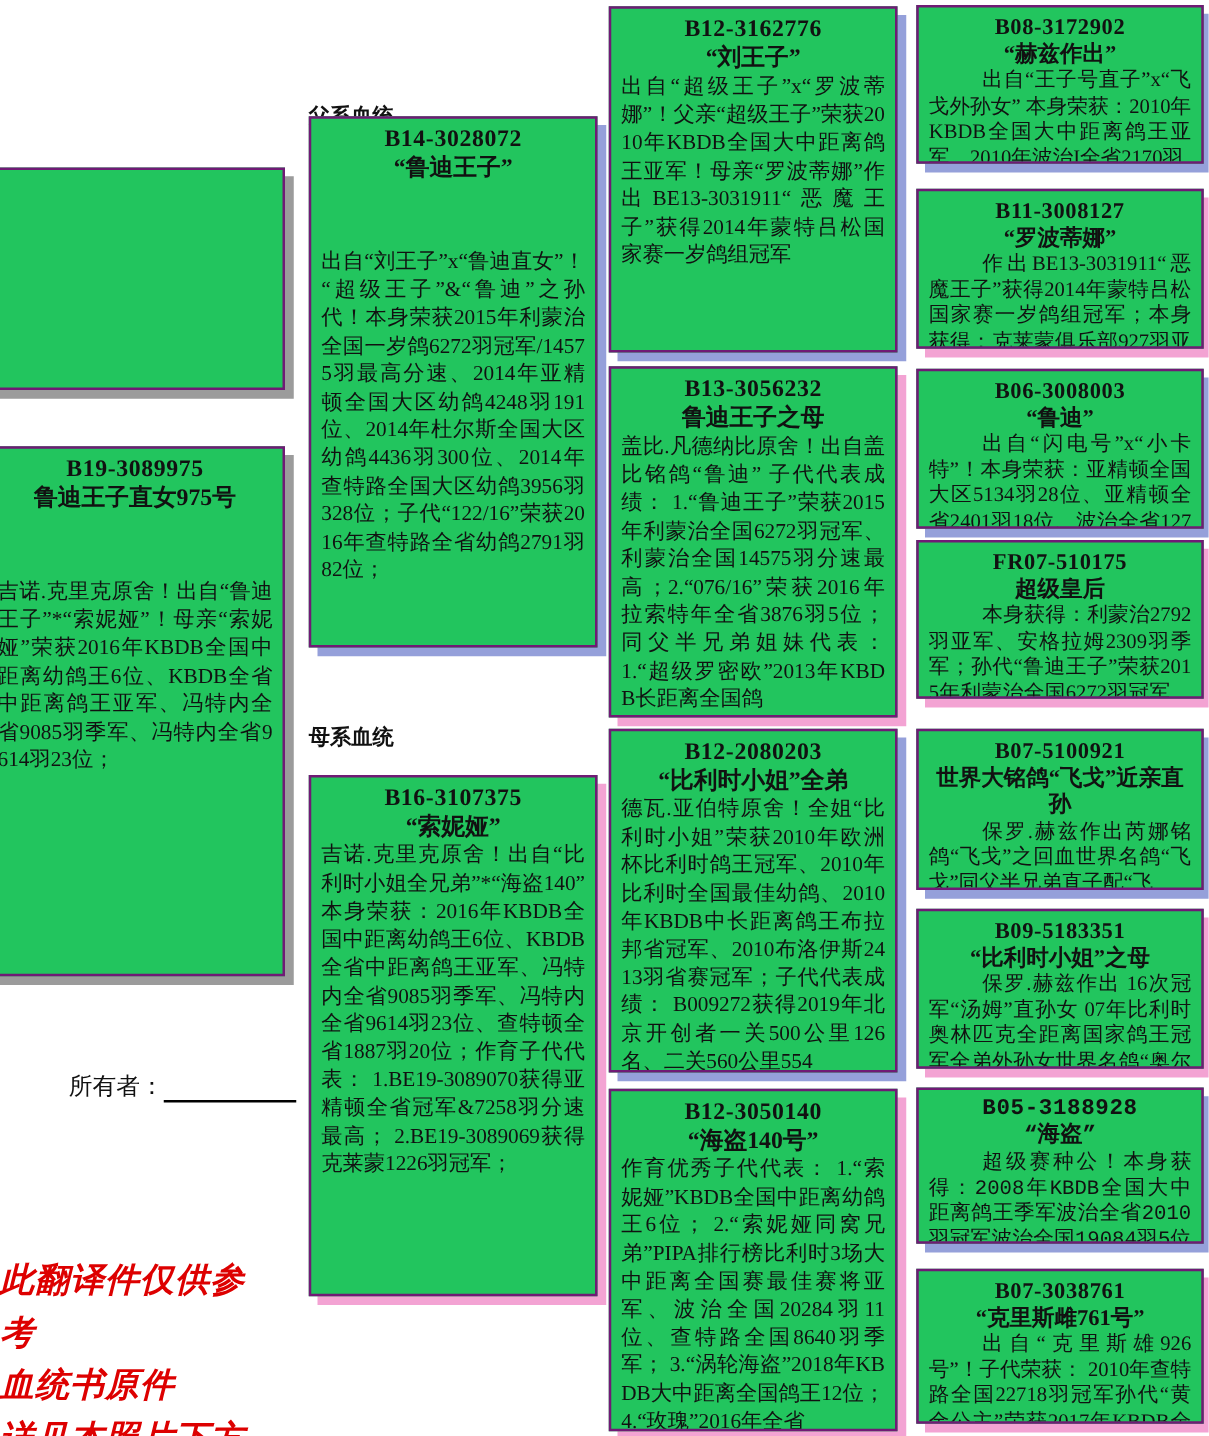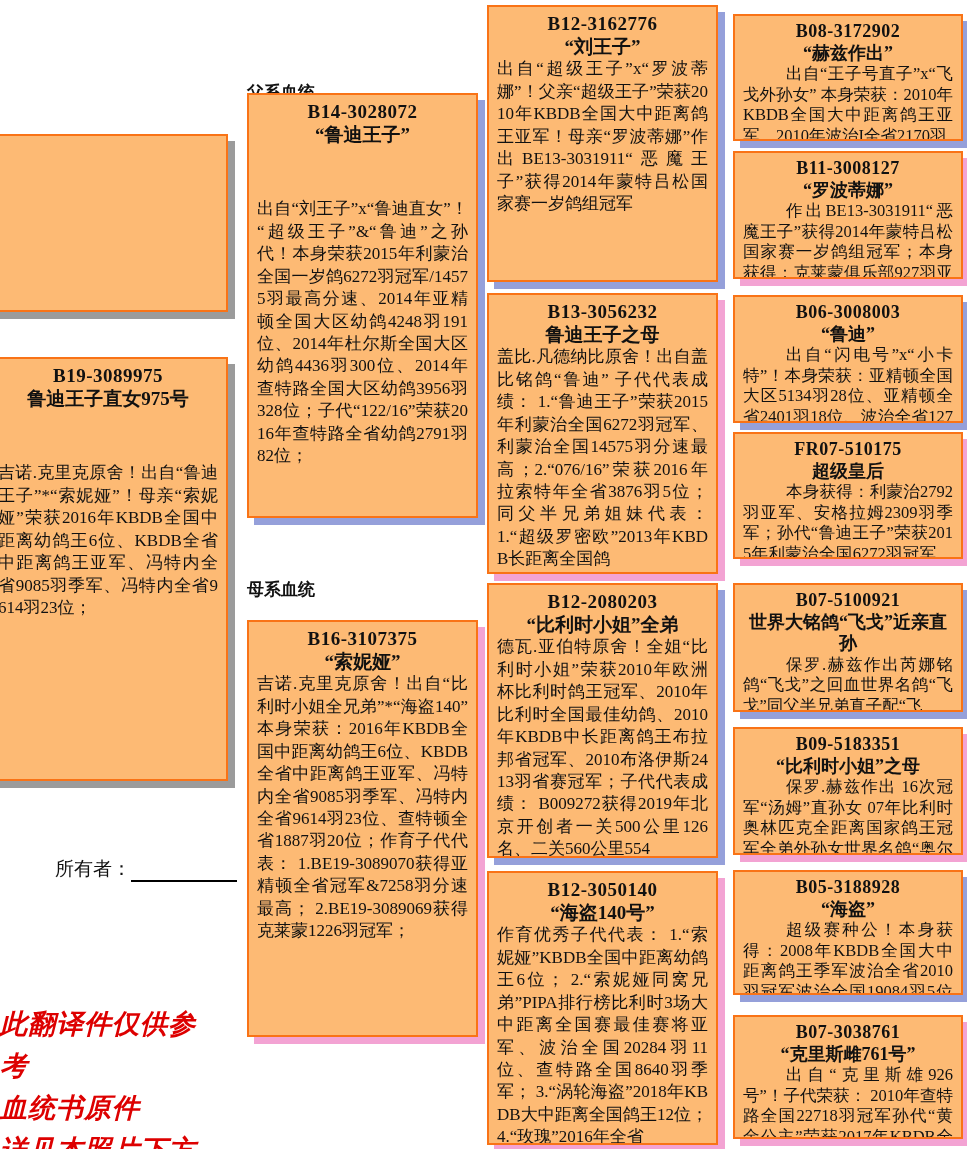--- a/index.html
+++ b/index.html
@@ -1,21 +1,21 @@
 <!DOCTYPE html>
 <html><head>
 <meta charset="utf-8">
 <style>
   html,body { margin:0; padding:0; background:#ffffff; }
   .page {
     position:relative; width:967px; height:1149px; background:#ffffff;
     font-family:"Liberation Serif", serif; overflow:hidden;
   }
   .pbox {
-    position:absolute; background:#fdba74; border:2px solid #f97316;
+    position:absolute; background:#22c55e; border:2px solid #701a75;
     box-sizing:border-box; overflow:hidden; padding:5px 8px 4px 8px;
   }
   .sh-gray { box-shadow:7px 7px 0 0 #9b9b9b; }
   .sh-blue { box-shadow:7px 7px 0 0 #95a0da; }
   .sh-pink { box-shadow:7px 7px 0 0 #f3a3d3; }
   .head { text-align:center; font-weight:bold; font-size:19px; line-height:1.22; color:#111; }
   .head .ring { letter-spacing:0.5px; }
   .body {
     font-size:17px; line-height:1.32; color:#111; text-align:justify;
     word-break:break-all;
@@ -37,27 +37,27 @@
   }
   
   #box-empty   { left:-12px; top:134px; width:240px; height:178px; }
   #box-subject { left:-12px; top:357px; width:240px; height:424px; }
   #box-sire    { left:247px; top:93px;  width:231px; height:425px; }
   #box-dam     { left:247px; top:620px; width:231px; height:417px; }
   #box-ss      { left:487px; top:5px;   width:231px; height:277px; }
   #box-sd      { left:487px; top:293px; width:231px; height:281px; }
   #box-ds      { left:487px; top:583px; width:231px; height:275px; }
   #box-dd      { left:487px; top:871px; width:231px; height:274px; }
-  #box-gg1 { left:733px; top:14px;    width:230px; height:127px; }
+  #box-gg1 { left:733px; top:4px;    width:230px; height:127px; }
   #box-gg2 { left:733px; top:151px;  width:230px; height:128px; }
   #box-gg3 { left:733px; top:295px;  width:230px; height:128px; }
   #box-gg4 { left:733px; top:432px;  width:230px; height:127px; }
   #box-gg5 { left:733px; top:583px;  width:230px; height:129px; }
   #box-gg6 { left:733px; top:727px;  width:230px; height:128px; }
-  #box-gg7 { left:733px; top:870px;  width:230px; height:125px; }
+  #box-gg7 { left:733px; top:870px;  width:230px; height:125px;font-family:Liberation Mono, monospace; }
   #box-gg8 { left:733px; top:1015px; width:230px; height:124px; }
   #label-paternal { left:247px; top:53px;margin-top:28px; }
   #label-maternal { left:247px; top:578px; }
 </style>
 </head>
 <body>
 
 <div class="page">
 
   <div class="sec-label" id="label-paternal">父系血统</div>

